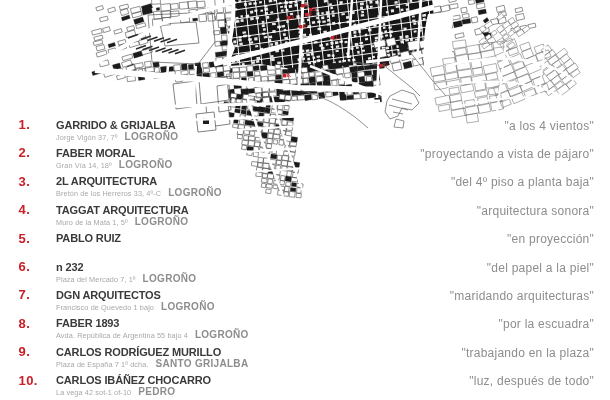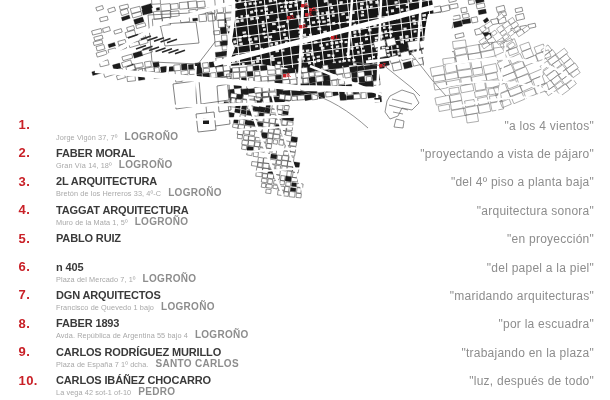--- a/index.html
+++ b/index.html
@@ -126,20 +126,21 @@
         <text x="286.8" y="77.2">8.</text>
         <rect x="379" y="64" width="3.4" height="3.4"></rect>
         <text x="382.8" y="67.2">7.</text>
       </g>
 </svg>
 
 <div class="row" style="top:118.0px">
 
   <span class="num">1.</span>
 
+  <span class="name">GARRIDO &amp; GRIJALBA</span>
 
   <span class="addr">Jorge Vigón 37, 7º<b class="city">LOGROÑO</b></span>
 
   <span class="quote">"a los 4 vientos"</span>
 </div>
 
 <div class="row" style="top:146.4px">
 
   <span class="num">2.</span>
 
@@ -179,21 +180,21 @@
   <span class="name">PABLO RUIZ</span>
 
 
   <span class="quote">"en proyección"</span>
 </div>
 
 <div class="row" style="top:260.0px">
 
   <span class="num">6.</span>
 
-  <span class="name">n 405</span>
+  <span class="name">n 232</span>
 
   <span class="addr">Plaza del Mercado 7, 1º<b class="city">LOGROÑO</b></span>
 
   <span class="quote">"del papel a la piel"</span>
 </div>
 
 <div class="row" style="top:288.4px">
 
   <span class="num">7.</span>
 
@@ -214,21 +215,21 @@
 
   <span class="quote">"por la escuadra"</span>
 </div>
 
 <div class="row" style="top:345.2px">
 
   <span class="num">9.</span>
 
   <span class="name">CARLOS RODRÍGUEZ MURILLO</span>
 
-  <span class="addr">Plaza de España 7 1º dcha.<b class="city">SANTO CARLOS</b></span>
+  <span class="addr">Plaza de España 7 1º dcha.<b class="city">SANTO GRIJALBA</b></span>
 
   <span class="quote">"trabajando en la plaza"</span>
 </div>
 
 <div class="row" style="top:373.6px">
 
   <span class="num">10.</span>
 
   <span class="name">CARLOS IBÁÑEZ CHOCARRO</span>
 

